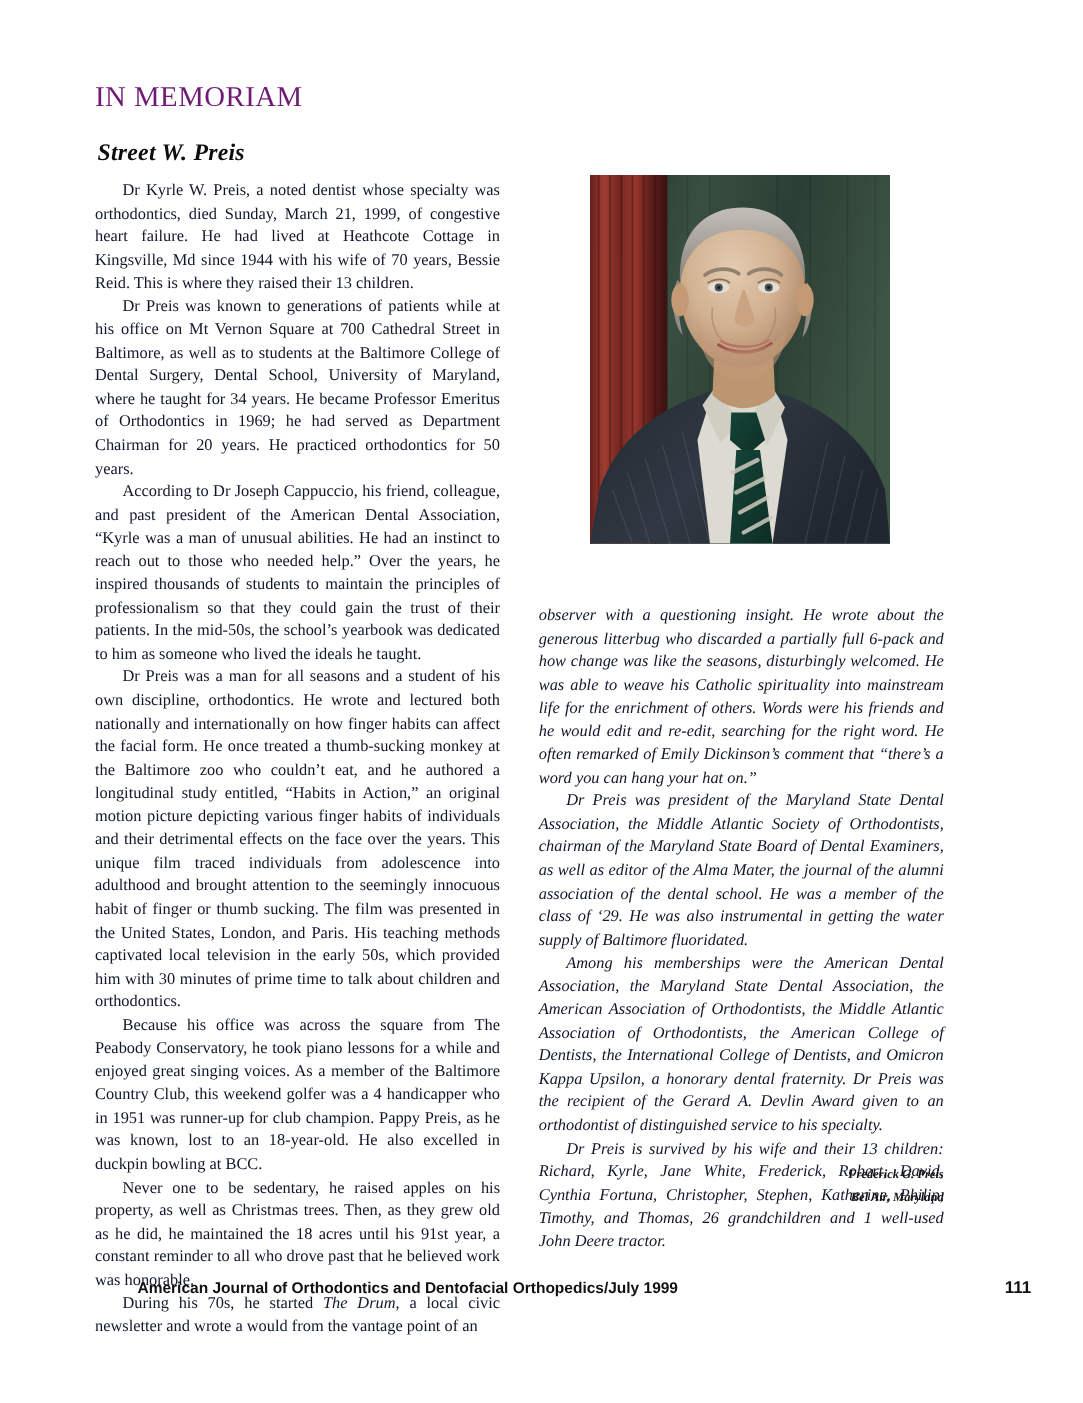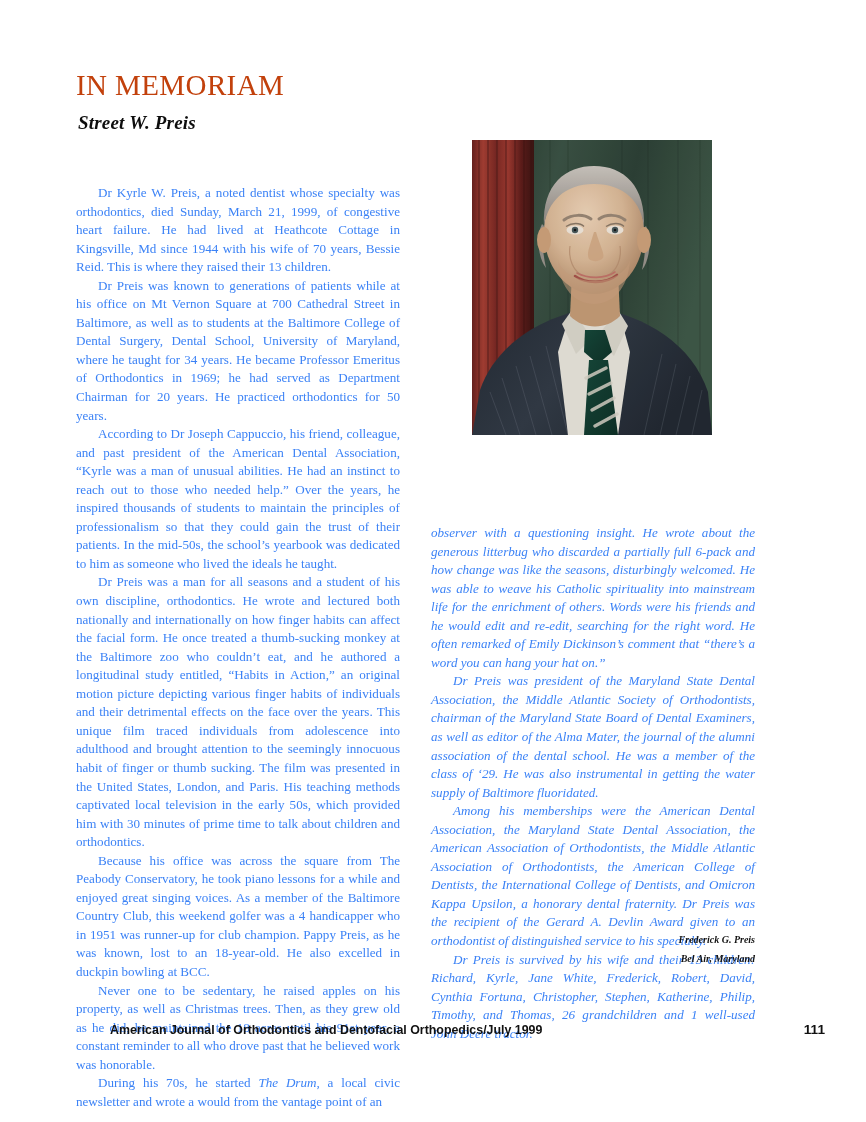--- a/index.html
+++ b/index.html
@@ -17,24 +17,24 @@
     font-family: "Liberation Serif", "DejaVu Serif", serif;
     color: #000000;
   }
 
   
   .page-title {
     position: absolute;
     left: 76px;
     top: 50px;
     font-family: "Liberation Serif", "DejaVu Serif", serif;
-    font-size: 29px;
+    font-size: 23px;
     font-weight: 400;
     letter-spacing: 0.4px;
-    color: #c2410c;
+    color: #701a75;
   }
   .person-name {
     position: absolute;
     left: 78px;
     top: 96px;
     font-family: "Liberation Serif", "DejaVu Serif", serif;
     font-style: italic;
     font-weight: 700;
     font-size: 19px;
     letter-spacing: 0.2px;
@@ -53,24 +53,23 @@
   }
   .portrait svg { display: block; width: 100%; height: 100%; }
 
   
   .col {
     position: absolute;
     font-size: 13.1px;
     line-height: 18.55px;
     text-align: justify;
     text-justify: inter-word;
-    color: #3b82f6;
+    color: #0f172a;
     -webkit-hyphens: none;
     hyphens: none;
-    margin-top: 41px;
   }
   .col p {
     margin: 0;
     text-indent: 22px;
   }
   .col-left {
     left: 76px;
     top: 143px;
     width: 324px;
   }

